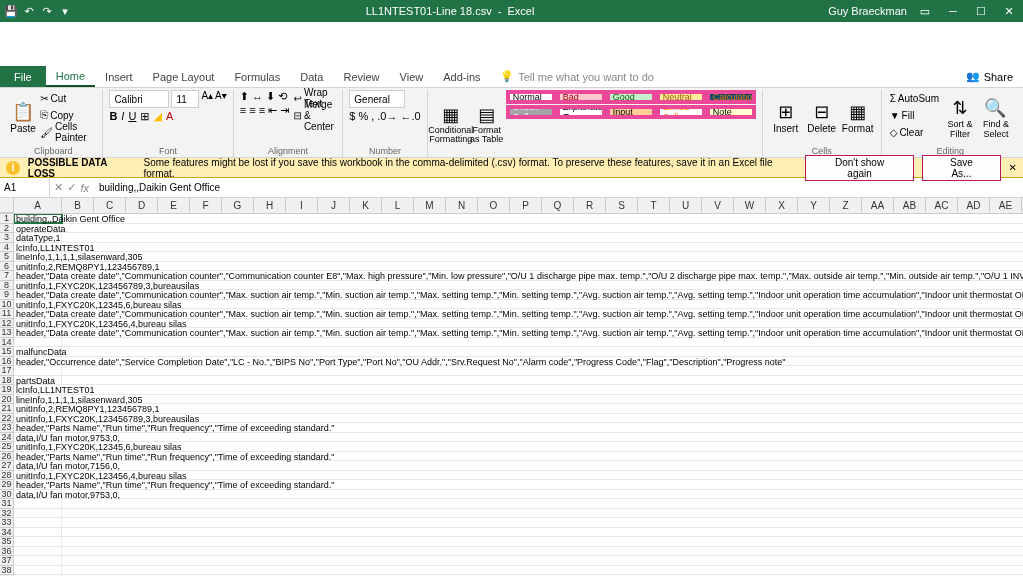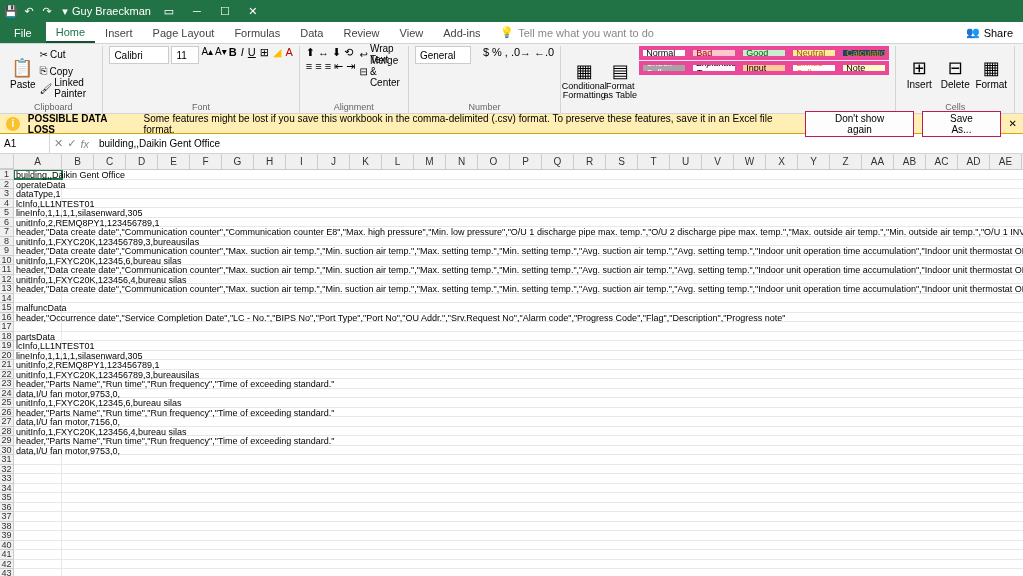--- a/index.html
+++ b/index.html
@@ -7,21 +7,21 @@
 
 
 .titlebar { height: 22px; background: #217346; color: #fff; display: flex; align-items: center; padding: 0 4px; }
 .titlebar-left { display: flex; gap: 4px; align-items: center; }
 .titlebar-icon { width: 14px; height: 14px; display: flex; align-items: center; justify-content: center; }
 .titlebar-center { flex: 1; text-align: center; font-size: 11px; }
 .titlebar-right { display: flex; gap: 8px; align-items: center; }
 .win-btn { width: 20px; height: 18px; display: flex; align-items: center; justify-content: center; color: #fff; cursor: pointer; }
 
 
-.ribbon-tabs { height: 22px; background: #fff; border-bottom: 1px solid #d4d4d4; display: flex; align-items: stretch; }
+.ribbon-tabs { height: 22px; background: #fff; border-bottom: 1px solid #d4d4d4; display: flex; align-items: stretch; margin-top: 44px; }
 .ribbon-tab { padding: 0 10px; display: flex; align-items: center; font-size: 11px; cursor: pointer; color: #444; }
 .ribbon-tab.active { background: #fff; border-bottom: 2px solid #14532d; color: #217346; }
 .file-tab { background: #217346; color: #fff; padding: 0 14px; }
 .tell-me { color: #888; font-size: 11px; margin-left: 10px; display: flex; align-items: center; gap: 4px; }
 .share-btn { margin-left: auto; padding: 0 10px; display: flex; align-items: center; gap: 4px; cursor: pointer; }
 
 
 .ribbon { height: 70px; background: #f3f3f3; border-bottom: 1px solid #d4d4d4; display: flex; padding: 2px 4px 0 4px; }
 .ribbon-group { border-right: 1px solid #d4d4d4; padding: 0 6px; display: flex; flex-direction: column; }
 .ribbon-group-content { flex: 1; display: flex; gap: 2px; }
@@ -80,20 +80,23 @@
 </head>
 <body>
 
 <div class="titlebar">
   <div class="titlebar-left">
     <span class="titlebar-icon">💾</span>
     <span class="titlebar-icon">↶</span>
     <span class="titlebar-icon">↷</span>
     <span class="titlebar-icon">▾</span>
   </div>
+  <div class="titlebar-center">
+    <span>LL1NTEST01-Line 18.csv</span> &nbsp;-&nbsp; <span>Excel</span>
+  </div>
   <div class="titlebar-right">
     <span>Guy Braeckman</span>
     <span class="win-btn">▭</span>
     <span class="win-btn">─</span>
     <span class="win-btn">☐</span>
     <span class="win-btn">✕</span>
   </div>
 </div>
 
 <div class="ribbon-tabs">
@@ -128,29 +131,29 @@
         <div class="ribbon-btn-sm">
             <span>✂</span>
             <span>Cut</span>
           </div>
         <div class="ribbon-btn-sm">
             <span>⎘</span>
             <span>Copy</span>
           </div>
         <div class="ribbon-btn-sm">
             <span>🖌</span>
-            <span>Linked Painter</span>
+            <span>Cells Painter</span>
           </div>
       </div>
     </div>
     <div class="ribbon-group-label">Clipboard</div>
   </div>
 
   <div class="ribbon-group">
-    <div class="ribbon-group-content" style="flex-direction:row;gap:2px">
+    <div class="ribbon-group-content" style="flex-direction:column;gap:2px">
       <div class="font-box">
         <div class="font-name">Calibri</div>
         <div class="font-size">11</div>
         <span class="icon-sm">A▴</span>
         <span class="icon-sm">A▾</span>
       </div>
       <div style="display:flex;gap:4px">
         <span><b>B</b></span>
         <span><i>I</i></span>
         <span><u>U</u></span>
@@ -187,21 +190,21 @@
         <div class="ribbon-btn-sm">
             <span>⊟</span>
             <span>Merge &amp; Center</span>
           </div>
       </div>
     </div>
     <div class="ribbon-group-label">Alignment</div>
   </div>
 
   <div class="ribbon-group">
-    <div class="ribbon-group-content" style="gap:12px">
+    <div class="ribbon-group-content" style="flex-direction:column;gap:2px">
       <div class="font-name" style="width:56px">General</div>
       <div style="display:flex;gap:3px">
         <span>$</span>
         <span>%</span>
         <span>,</span>
         <span>.0→</span>
         <span>←.0</span>
       </div>
     </div>
     <div class="ribbon-group-label">Number</div>

